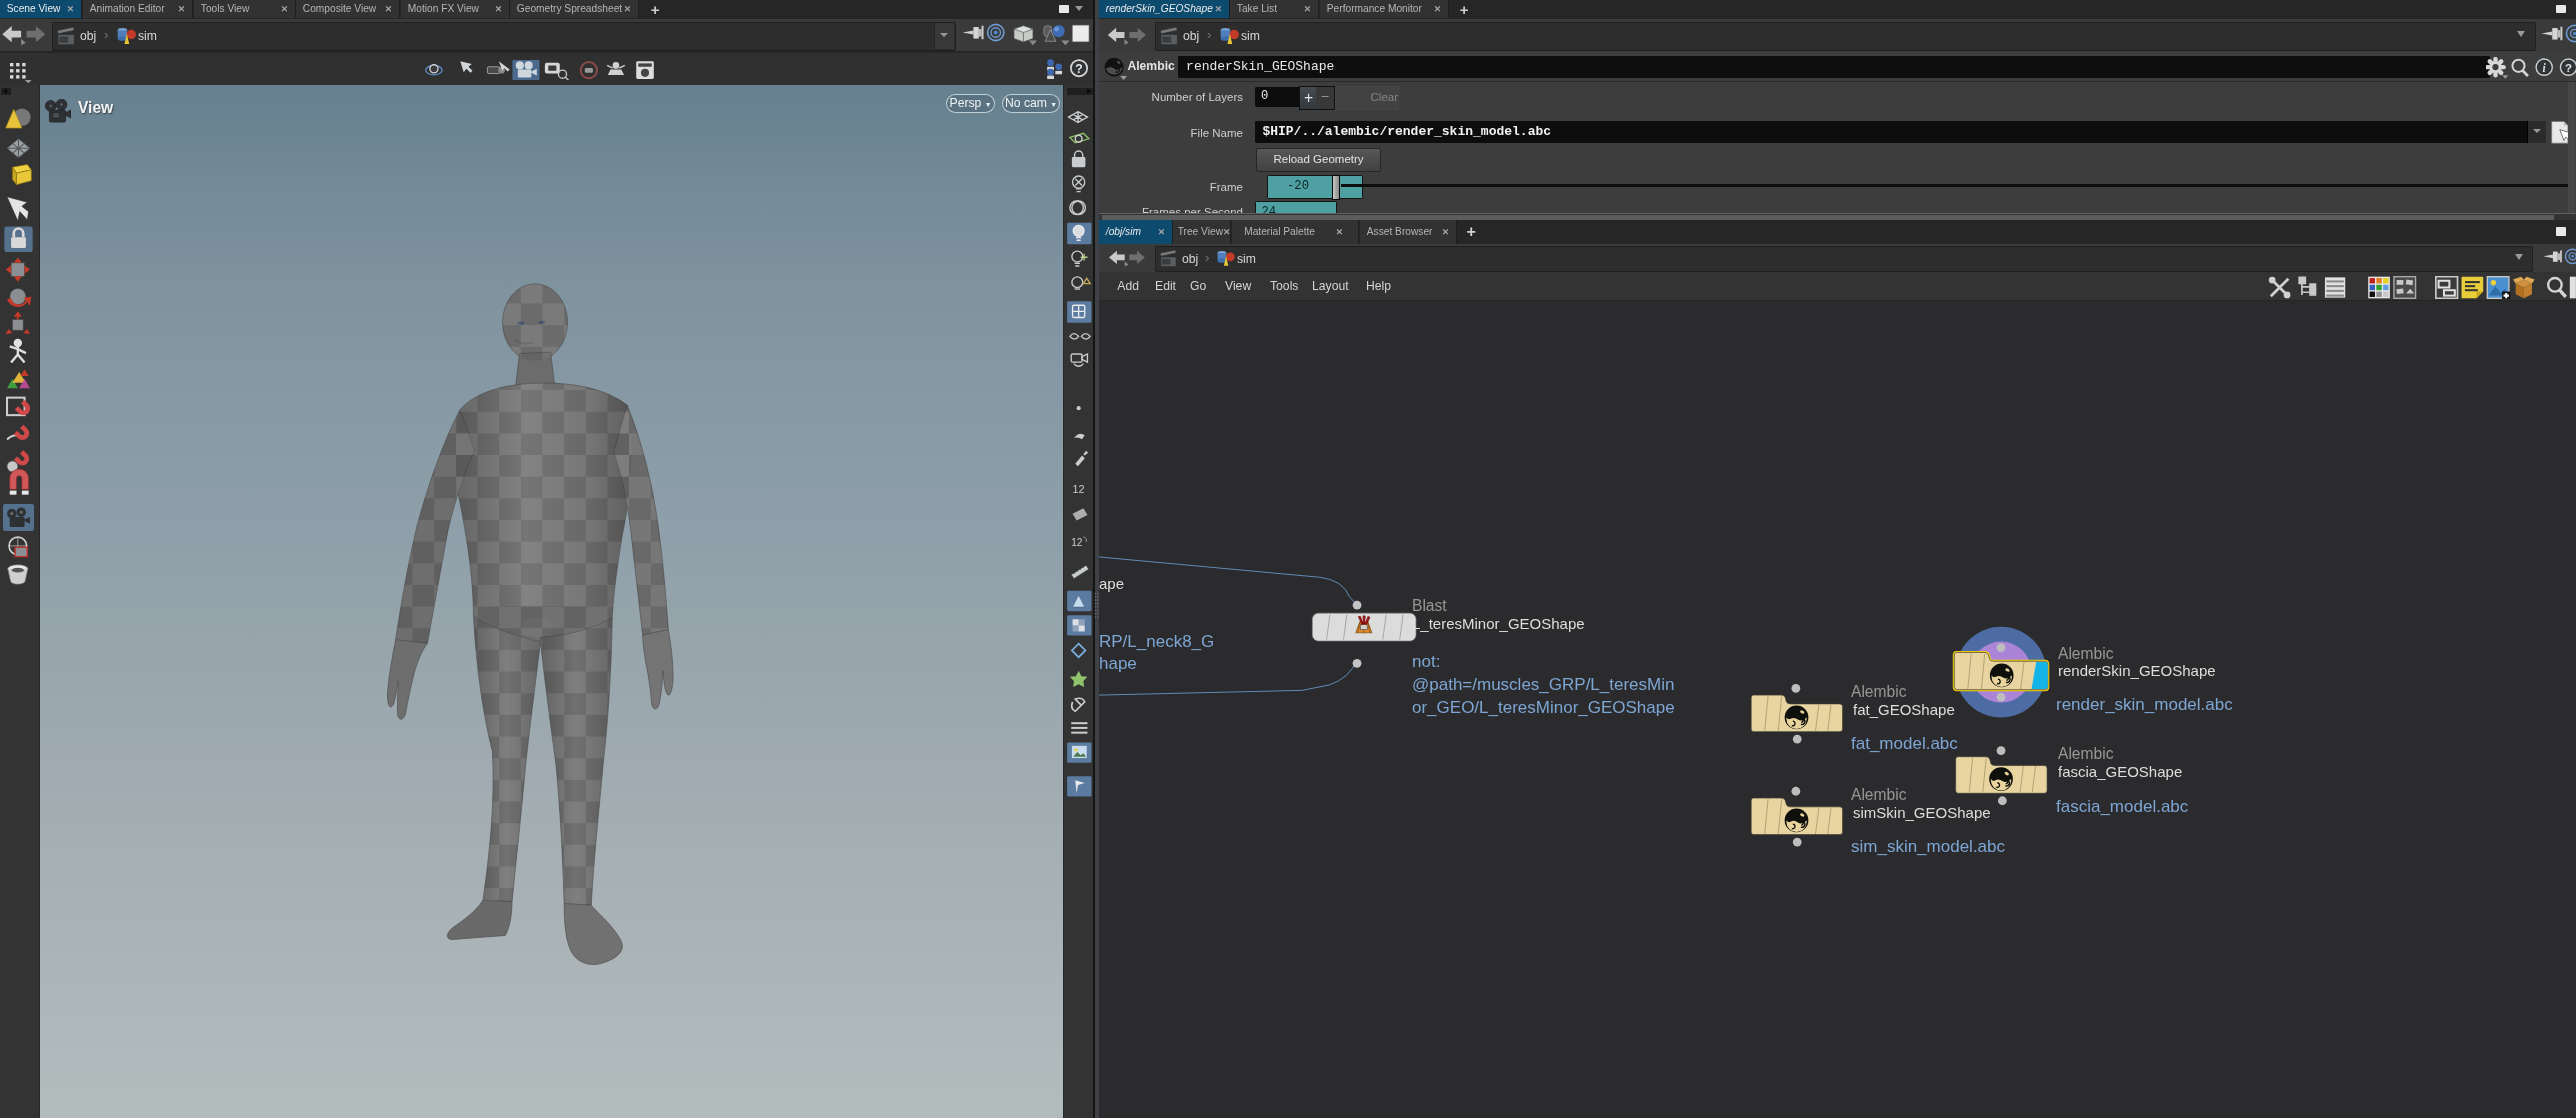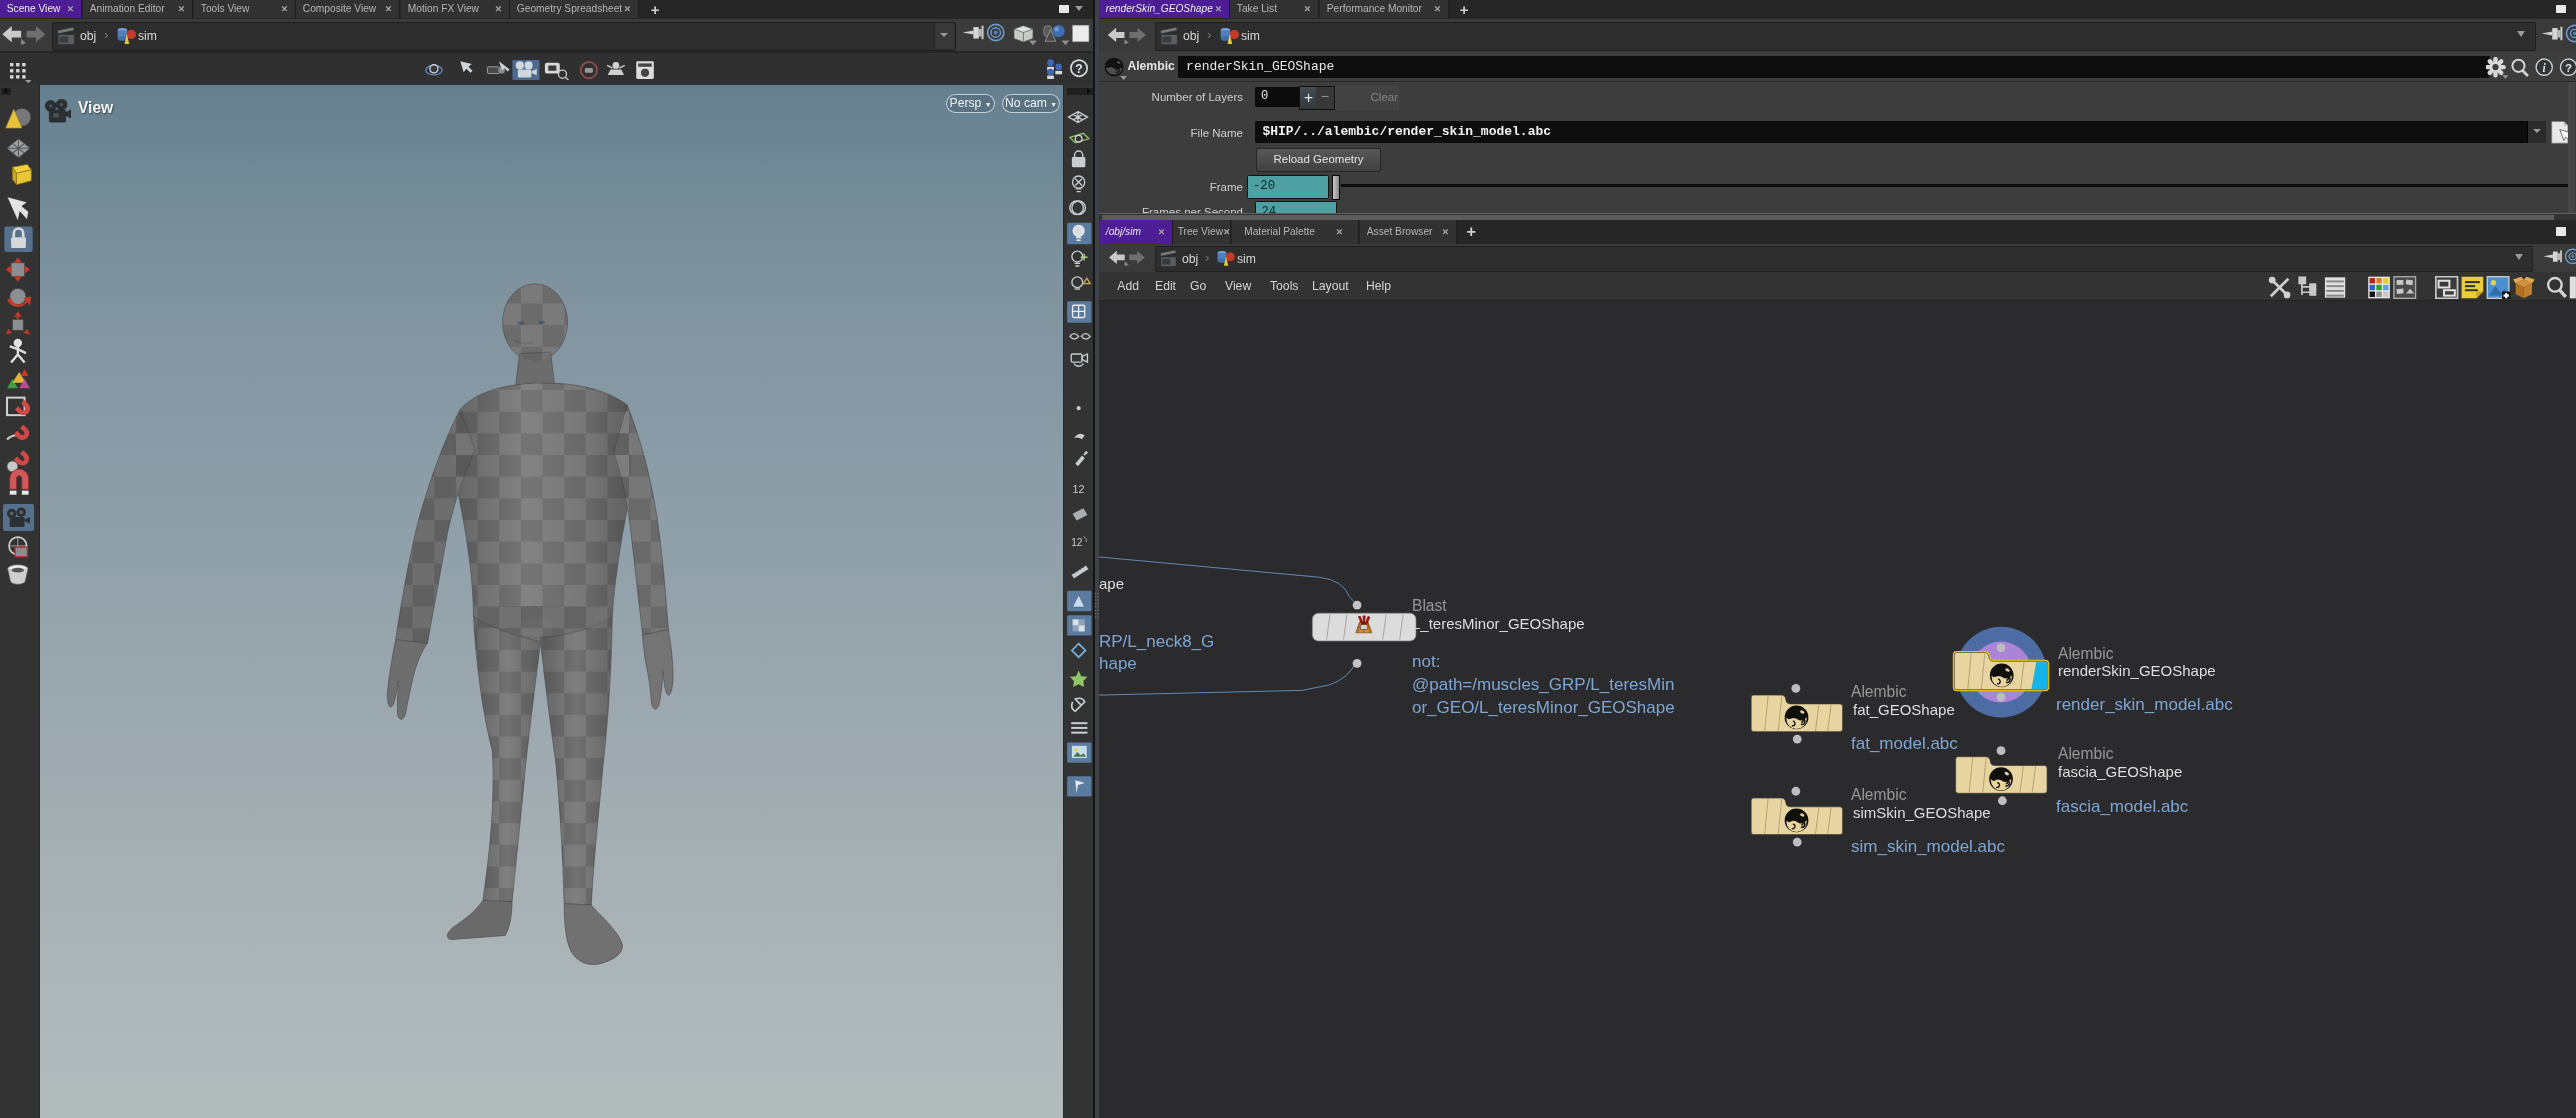--- a/index.html
+++ b/index.html
@@ -1,18 +1,18 @@
 <!DOCTYPE html>
 <html style="font-size:10.8px"><head><meta charset="utf-8">
 <style>
 html,body{margin:0;padding:0;width:2576px;height:1118px;background:#2b2b2b;font-family:"Liberation Sans",sans-serif;overflow:hidden}
 .a{position:absolute}
 .tabbar{background:#262626;border-bottom:0.7px solid #1c1c1c}
 .tab{position:absolute;top:0;height:18.3px;background:#323232;color:#b5b5b5;font-size:10.2px;line-height:18.3px;border-right:0.7px solid #1e1e1e;white-space:nowrap;display:flex;justify-content:space-between;padding:0 6.8px;overflow:hidden;box-sizing:border-box}
-.tab.sel{background:#4c1d95;color:#ececec}
+.tab.sel{background:#0c4a6e;color:#ececec}
 .tab .x{color:#a8a8a8;font-size:8.8px;font-weight:bold}
 .navbar{background:#3a3a3a;border-bottom:0.7px solid #242424}
 .crumb{background:#2d2d2d;border:0.7px solid #1f1f1f;border-radius:1.4px}
 .ctext{color:#d8d8d8;font-size:12.2px}
 .lbl{position:absolute;color:#cfcfcf;font-size:11.5px;text-align:right}
 .fld{position:absolute;background:#101010;color:#e9e9e9;font-family:"Liberation Mono",monospace;font-size:12.2px;border-radius:1.4px}
 .teal{background:#4fa0a3;color:#0a2322}
 .ntype{position:absolute;color:#979797;font-size:15.6px;white-space:nowrap}
 .nname{position:absolute;color:#dedede;font-size:15px;white-space:nowrap}
 .nblue{position:absolute;color:#7da6d4;font-size:17px;white-space:nowrap}
@@ -539,21 +539,21 @@
     <div class="a" style="left:4.7px;top:8.1px;width:0;height:0;border-left:4.1px solid transparent;border-right:4.1px solid transparent;border-top:4.7px solid #9a9a9a"></div>
   </div>
   <svg class="a" style="left:1450px;top:120px" width="23" height="26" viewBox="0 0 34 38">
     <path d="M4 2 L22 2 L28 8 L28 34 L4 34 Z" fill="#e8e8e8" stroke="#777"></path>
       <path d="M22 2 L22 8 L28 8 Z" fill="#b8b8b8"></path>
     <path d="M16 14 l6 16 l3 -5 l5 5 l3 -3 l-5 -5 l5 -3 Z" fill="#fff" stroke="#333"></path>
   </svg>
   <div class="a" style="left:157px;top:148px;width:123px;height:22.3px;background:linear-gradient(#575757,#414141);border:0.7px solid #262626;border-radius:2px;color:#e2e2e2;font-size:11.5px;text-align:center;line-height:21.7px">Reload Geometry</div>
 
   <div class="lbl" style="left:0;top:181px;width:144px">Frame</div>
-  <div class="fld teal" style="left:148px;top:175px;width:75px;height:21.7px;line-height:21.7px;padding-left:5px;border:0.7px solid #141414">-20</div>
+  <div class="fld teal" style="left:168px;top:175px;width:75px;height:21.7px;line-height:21.7px;padding-left:19px;border:0.7px solid #141414">-20</div>
   <div class="a" style="left:233px;top:175px;width:6.1px;height:23px;background:linear-gradient(90deg,#c8c8c8,#888);border:0.7px solid #0a0a0a"></div>
   <div class="a" style="left:242px;top:184px;width:1227px;height:2.7px;background:#0d0d0d"></div>
 
   <div class="lbl" style="left:0;top:206px;width:144px">Frames per Second</div>
   <div class="a" style="left:1469px;top:82px;width:7.4px;height:131px;background:#464646"></div>
   <div class="fld teal" style="left:156px;top:201px;width:75px;height:21.7px;line-height:21.7px;padding-left:5.4px;border:0.7px solid #141414">24</div>
 </div>
 
 <div class="a" style="left:1099px;top:213px;width:1477px;height:6.8px;background:#333;border-top:0.7px solid #606060">
   <div class="a" style="left:2.7px;top:0.7px;width:1452px;height:5.4px;background:#5c5c5c"></div>

